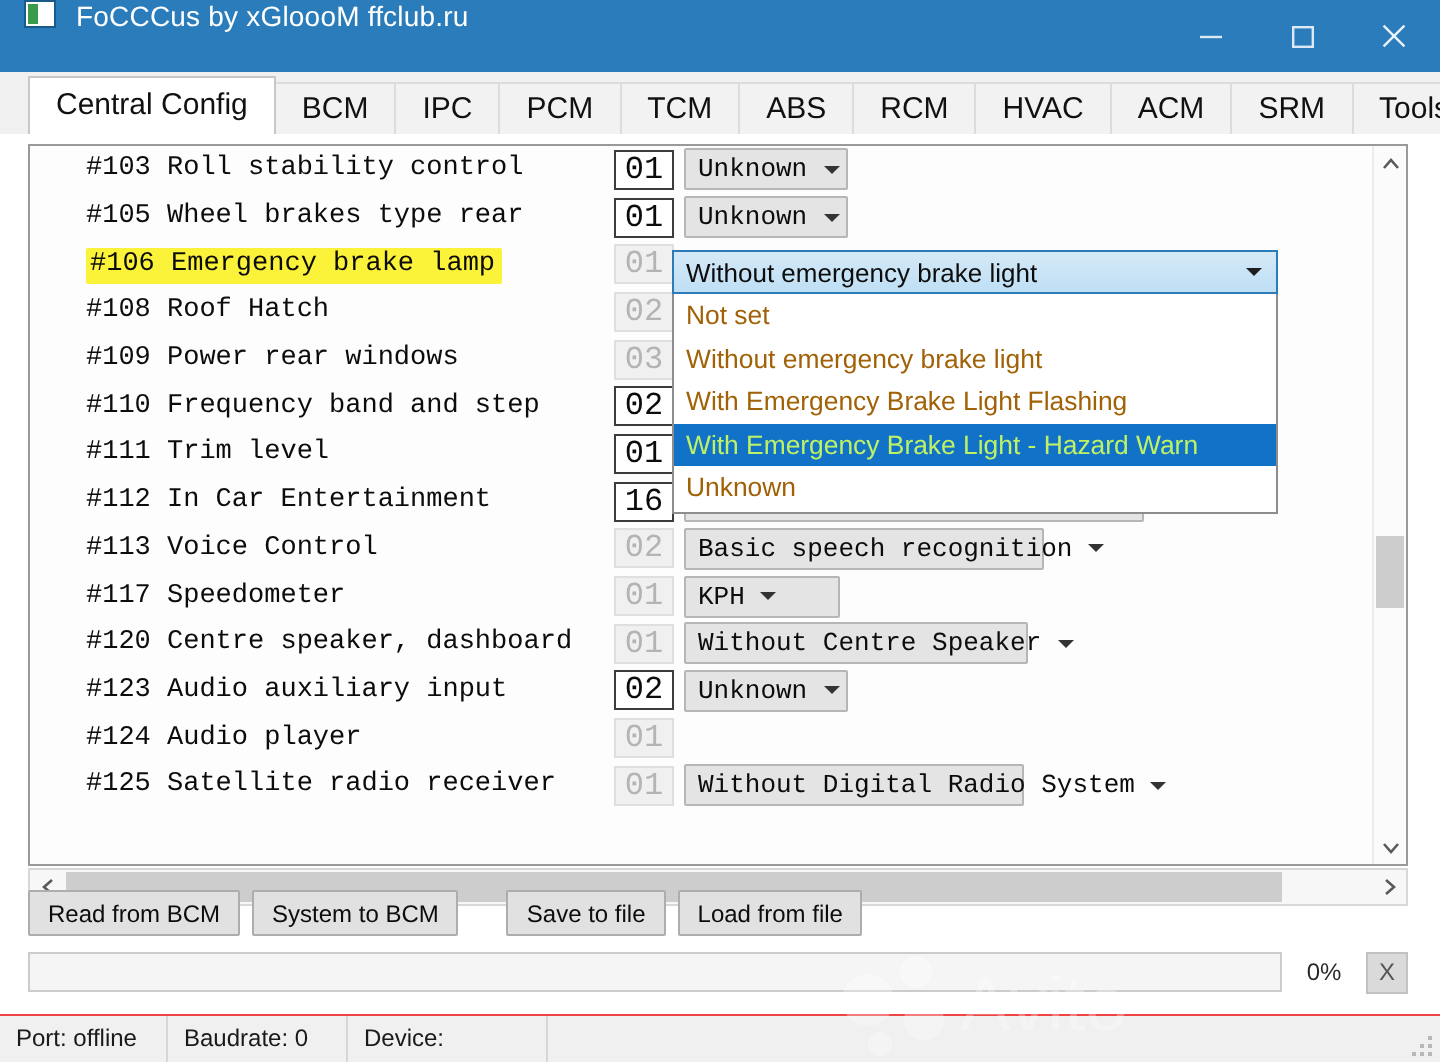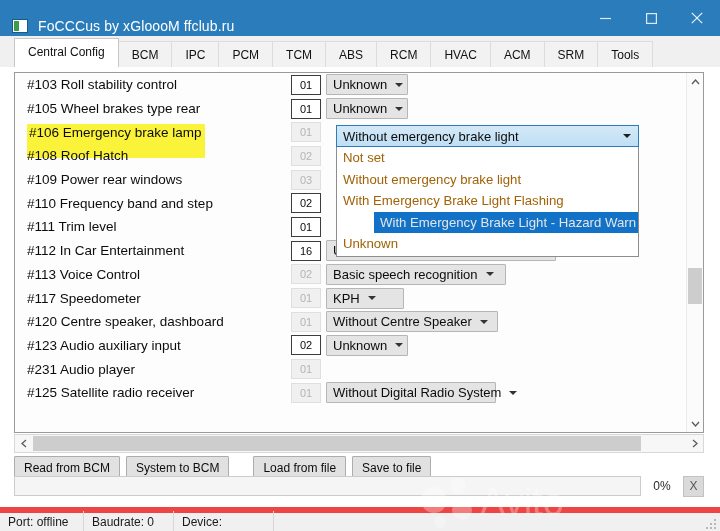--- a/index.html
+++ b/index.html
@@ -23,21 +23,20 @@
     overflow: hidden;
   }
 
   
   .titlebar {
     position: absolute;
     left: 0; top: 0;
     width: 720px; height: 52px;
     background: #2a7cbb;
     display: flex;
-    align-items: center;
   }
   .title-icon {
     width: 16px; height: 14px;
     margin-left: 12px;
     background: #ffffff;
     border: 1px solid #1a5a8a;
     position: relative;
     box-sizing: border-box;
   }
   .title-icon::before {
@@ -77,21 +76,21 @@
     background: #f0f0f0;
     border-bottom: 1px solid #d0d0d0;
     display: flex;
     align-items: flex-end;
     box-sizing: border-box;
   }
   .tab {
     height: 26px;
     line-height: 26px;
     padding: 0 13px;
-    font-size: 12px;
+    font-size: 15px;
     color: #111;
     background: #f2f2f2;
     border: 1px solid #dcdcdc;
     border-bottom: none;
     margin-left: -1px;
     white-space: nowrap;
     box-sizing: border-box;
   }
   .tab:first-child { margin-left: 14px; }
   .tab.active {
@@ -117,48 +116,49 @@
     position: absolute;
     left: 14px; top: 5px;
     width: 690px; height: 361px;
     background: #fdfdfd;
     border: 1px solid #9a9a9a;
     box-sizing: border-box;
     overflow: hidden;
   }
   .rows {
     position: absolute;
-    left: 0; top: 0;
+    left: 16px; top: 0;
     width: 672px;
+    font-family: Liberation Mono, monospace;
   }
   .row {
     position: relative;
     height: 23.7px;
     display: flex;
     align-items: center;
   }
   .row-label {
     width: 276px;
     padding-left: 12px;
     font-size: 13.5px;
     color: #0c0c0c;
     white-space: nowrap;
     box-sizing: border-box;
   }
   .row-label .hl {
     background: #fbf33a;
-    padding: 1px 3px 18px 2px;
+    padding: 1px 3px 2px 2px;
     border-radius: 1px;
   }
   .val-box {
     width: 30px;
     height: 20px;
     line-height: 19px;
     text-align: center;
-    font-size: 11px;
+    font-size: 16px;
     box-sizing: border-box;
     margin-right: 5px;
   }
   .val-box.editable {
     background: #ffffff;
     border: 1px solid #3c3c3c;
     color: #0c0c0c;
   }
   .val-box.readonly {
     background: #f0f0f0;
@@ -225,22 +225,21 @@
   .dd-item {
     height: 21.5px;
     line-height: 21.5px;
     padding-left: 6px;
     font-size: 13.2px;
     color: #a16207;
     white-space: nowrap;
   }
   .dd-item.selected {
     background: #1272c8;
-    color: #e5e5e5;
-    margin-left: 37px;
+    color: #bef264;
   }
 
   
   .vscroll {
     position: absolute;
     right: 0; top: 0;
     width: 17px; height: 359px;
     background: #fbfbfb;
     border-left: 1px solid #ececec;
     box-sizing: border-box;
@@ -282,24 +281,24 @@
   .hs-thumb {
     position: absolute;
     left: 18px; top: 1px;
     width: 608px; height: 15px;
     background: #cdcdcd;
   }
 
   
   .btn-row {
     position: absolute;
-    left: 14px; top: 389px;
+    left: 14px; top: 371px;
     width: 690px; height: 30px;
     display: flex;
-    align-items: flex-start;
+    align-items: flex-end;
   }
   .btn {
     height: 23px;
     background: #e1e1e1;
     border: 1px solid #adadad;
     box-sizing: border-box;
     font-size: 12px;
     color: #0c0c0c;
     padding: 0 9px;
     display: flex;
@@ -342,21 +341,21 @@
     font-size: 12px;
     color: #555;
   }
 
   
   .statusbar {
     position: absolute;
     left: 0; bottom: 0;
     width: 720px; height: 24px;
     background: #f0f0f0;
-    border-top: 6px solid #ef4444;
+    border-top: 1px solid #ef4444;
     box-sizing: border-box;
     display: flex;
     align-items: center;
   }
   .status-cell {
     font-size: 12px;
     color: #1a1a1a;
     padding-left: 8px;
     box-sizing: border-box;
     border-right: 1px solid #d6d6d6;
@@ -515,21 +514,21 @@
         <div class="row">
           <div class="row-label"><span>#123 Audio auxiliary input</span></div>
           <div class="val-box editable">02</div>
           <div class="combo" style="width:82px">
             <span>Unknown</span>
             <span class="caret"></span>
           </div>
         </div>
 
         <div class="row">
-          <div class="row-label"><span>#231 Audio player</span></div>
+          <div class="row-label"><span>#124 Audio player</span></div>
           <div class="val-box readonly">01</div>
         </div>
 
         <div class="row">
           <div class="row-label"><span>#125 Satellite radio receiver</span></div>
           <div class="val-box readonly">01</div>
           <div class="combo" style="width:170px">
             <span>Without Digital Radio System</span>
             <span class="caret"></span>
           </div>
@@ -578,22 +577,22 @@
             <polyline points="1,1 5,4.5 1,8" fill="none" stroke="#5a5a5a" stroke-width="1.3"></polyline>
           </svg>
       </div>
     </div>
 
     <div class="btn-row">
       <div class="btn">Read from BCM</div>
       <div class="btn">System to BCM</div>
       <div class="btn-gap"></div>
       <div class="btn-gap"></div>
+      <div class="btn">Save to file</div>
       <div class="btn">Load from file</div>
-      <div class="btn">Save to file</div>
     </div>
 
     <div class="prog-row">
       <div class="progbar"></div>
       <div class="prog-pct">0%</div>
       <div class="prog-x">X</div>
     </div>
 
   </div>
 

